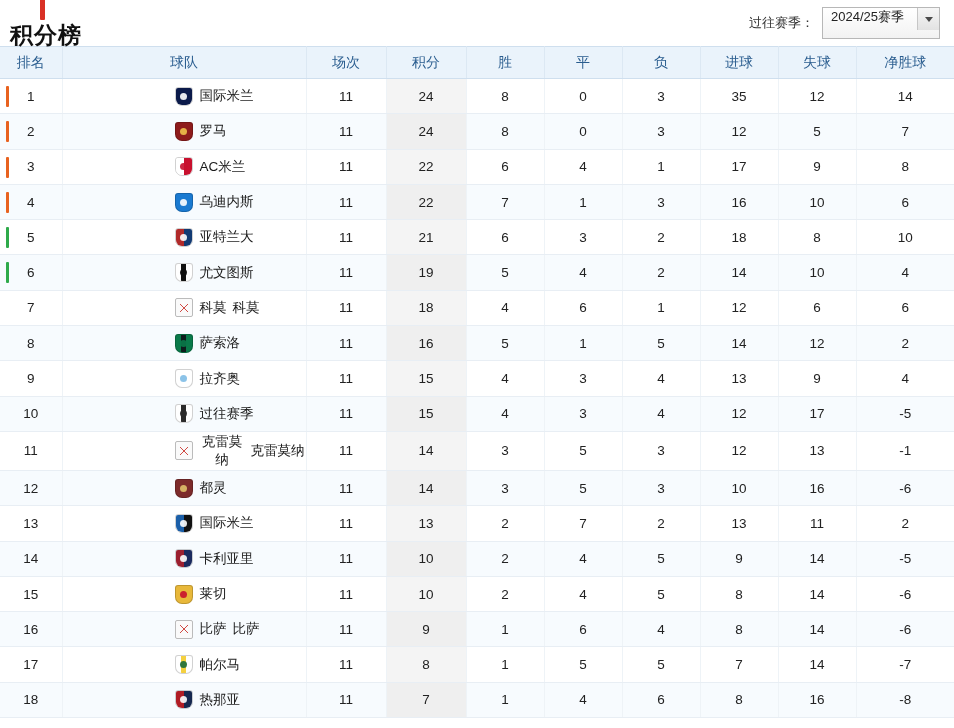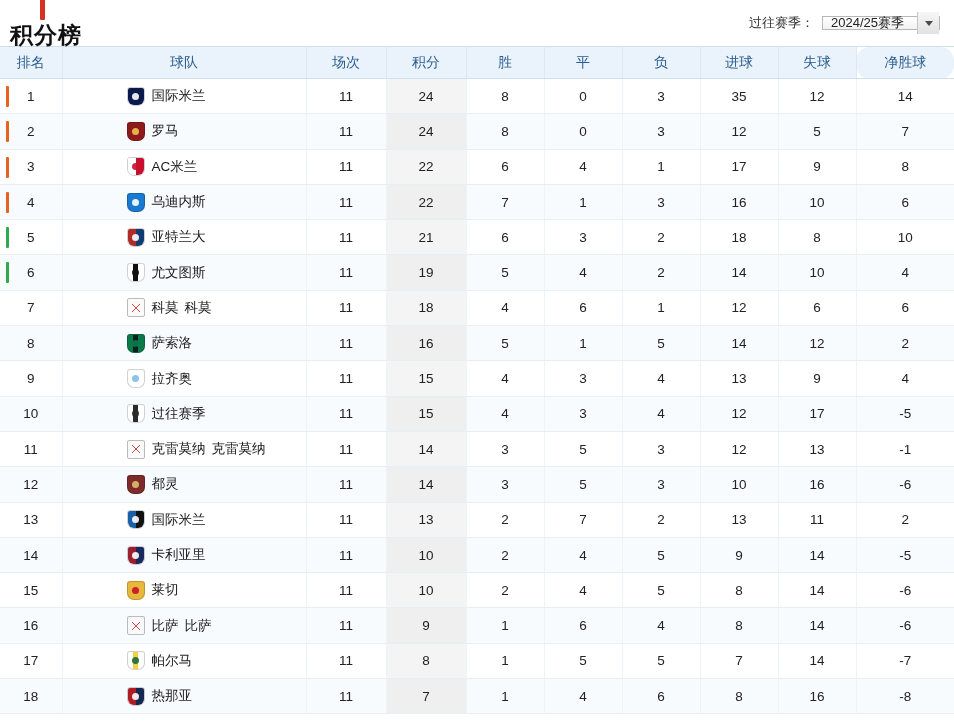--- a/index.html
+++ b/index.html
@@ -48,22 +48,22 @@
     display: flex;
     align-items: center;
     gap: 8px;
   }
   .season-label {
     font-size: 13px;
     color: #333;
   }
   .season-select {
     display: flex;
-    align-items: center;
-    height: 14px;
+    align-items: flex-start;
+    height: 32px;
     border: 1px solid #b7b7b7;
     background: linear-gradient(#ffffff, #f2f2f2);
     font-size: 13px;
     color: #222;
     min-width: 118px;
   }
   .season-value {
     padding: 0 8px;
     flex: 1;
     white-space: nowrap;
@@ -95,21 +95,21 @@
     background: #eaf3fb;
     color: #2a5d8f;
     font-size: 14px;
     font-weight: normal;
     height: 32px;
     border-top: 1px solid #cfdfee;
     border-bottom: 1px solid #cfdfee;
     border-right: 1px solid #dce8f3;
     text-align: center;
   }
-  table.standings th:last-child { border-right: none; border-radius: 14px; }
+  table.standings th:last-child { border-right: none; }
 
   table.standings td {
     height: 35.3px;
     font-size: 13.5px;
     color: #222;
     text-align: center;
     border-bottom: 1px solid #e8eef4;
     border-right: 1px solid #eef3f7;
   }
   table.standings td:last-child { border-right: none; }
@@ -127,20 +127,21 @@
     top: 7px;
     width: 3px;
     height: 21px;
     border-radius: 1px;
   }
 
   .team-cell {
     display: flex;
     align-items: center;
     padding-left: 64px;
+    margin-left: 48px;
   }
   .crest {
     width: 18px;
     height: 19px;
     margin-right: 7px;
     flex: 0 0 auto;
     border-radius: 3px 3px 7px 7px;
     position: relative;
     overflow: hidden;
     border: 1px solid rgba(0,0,0,0.18);

